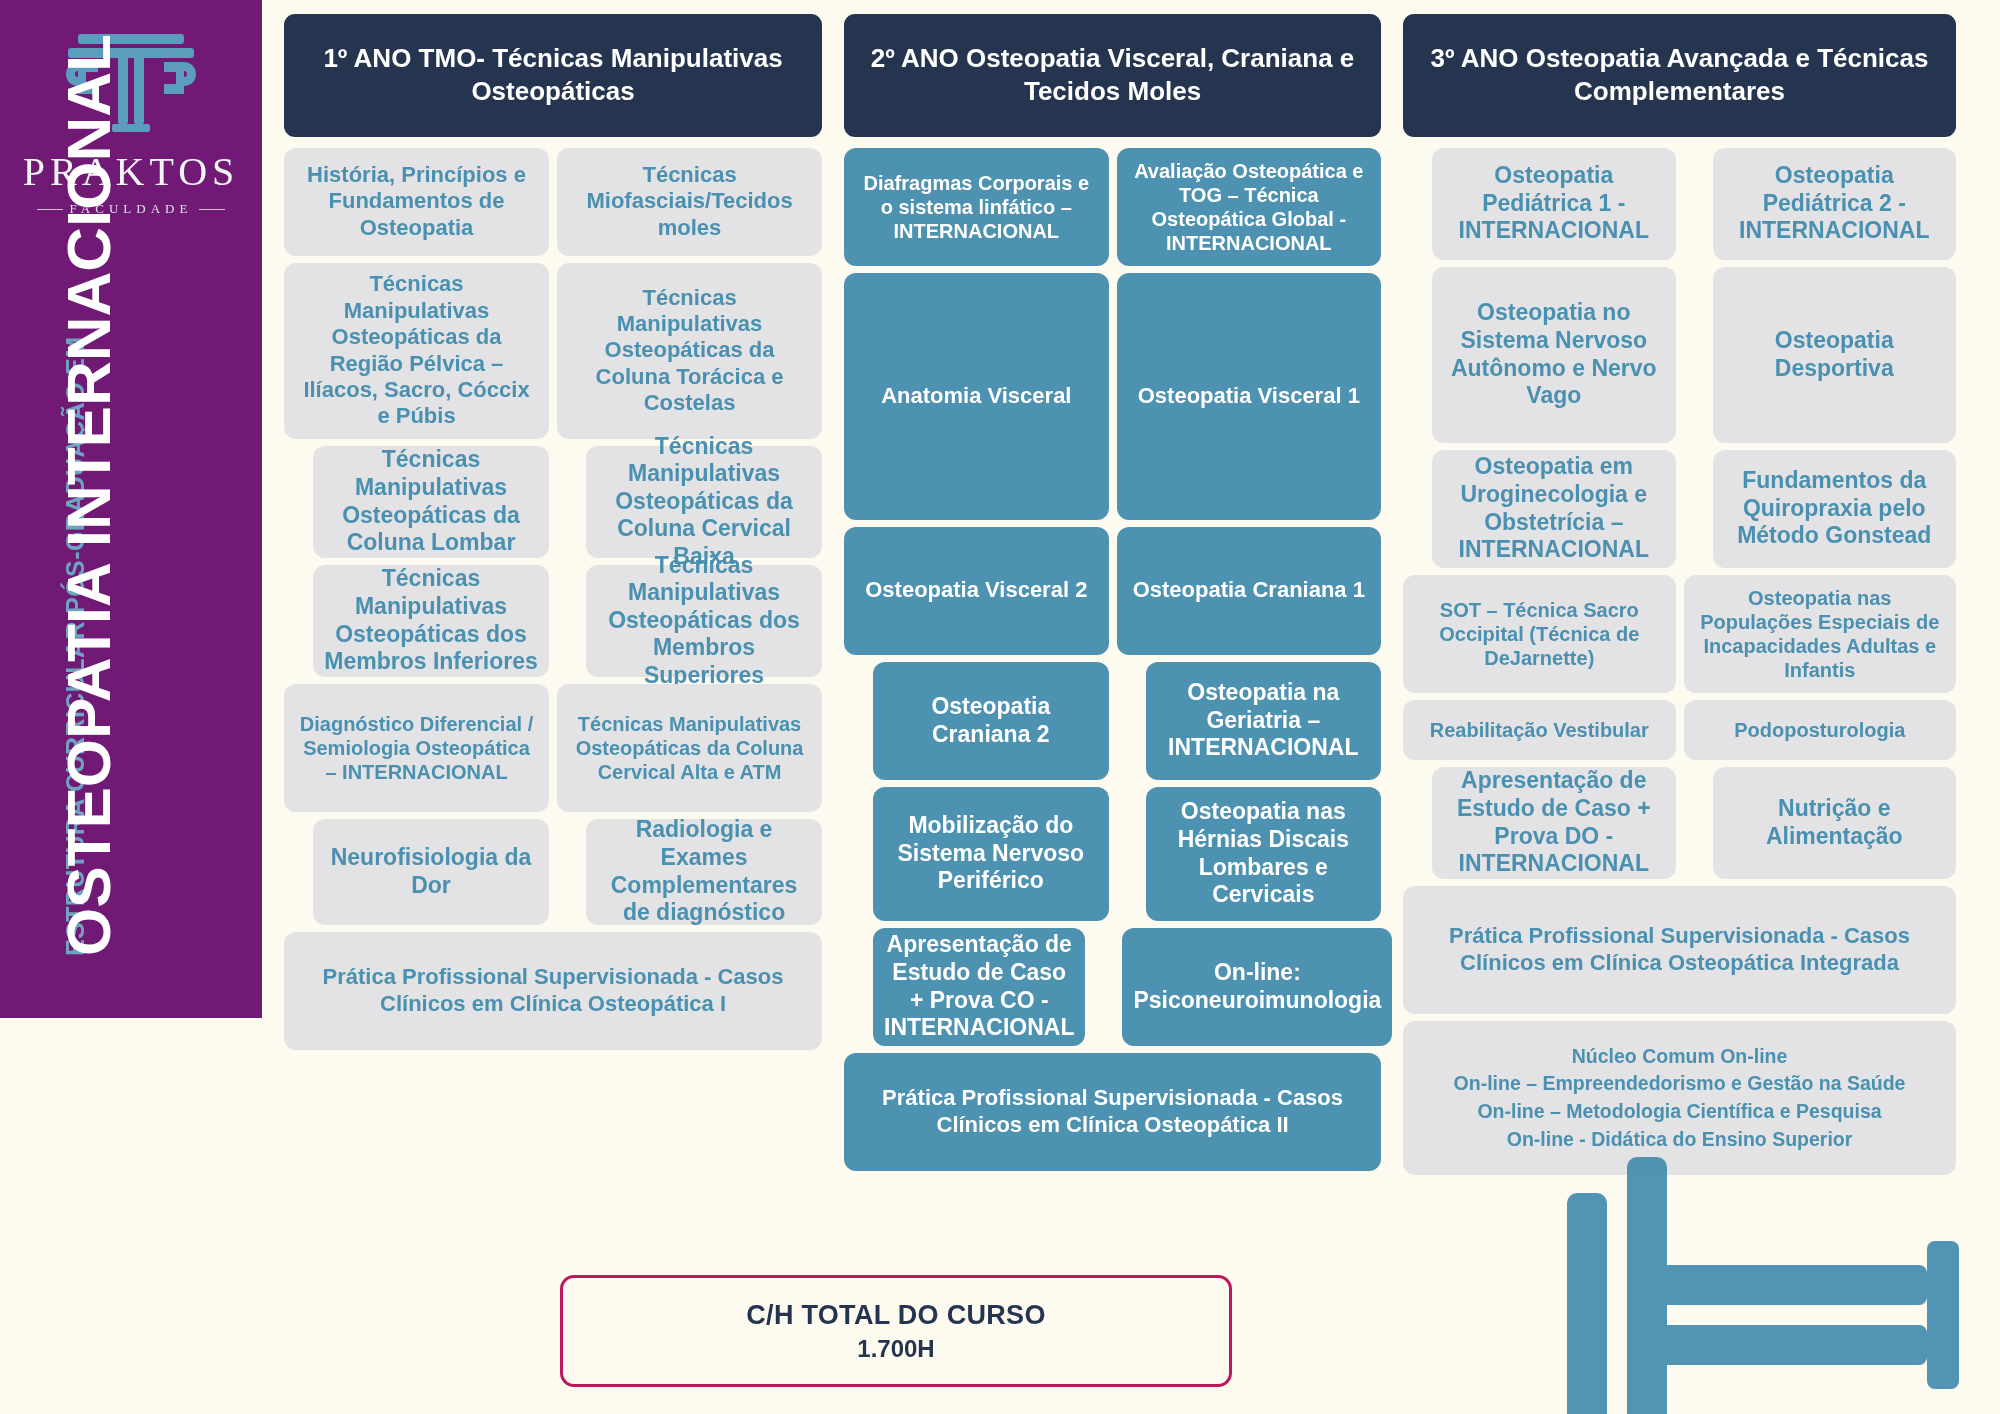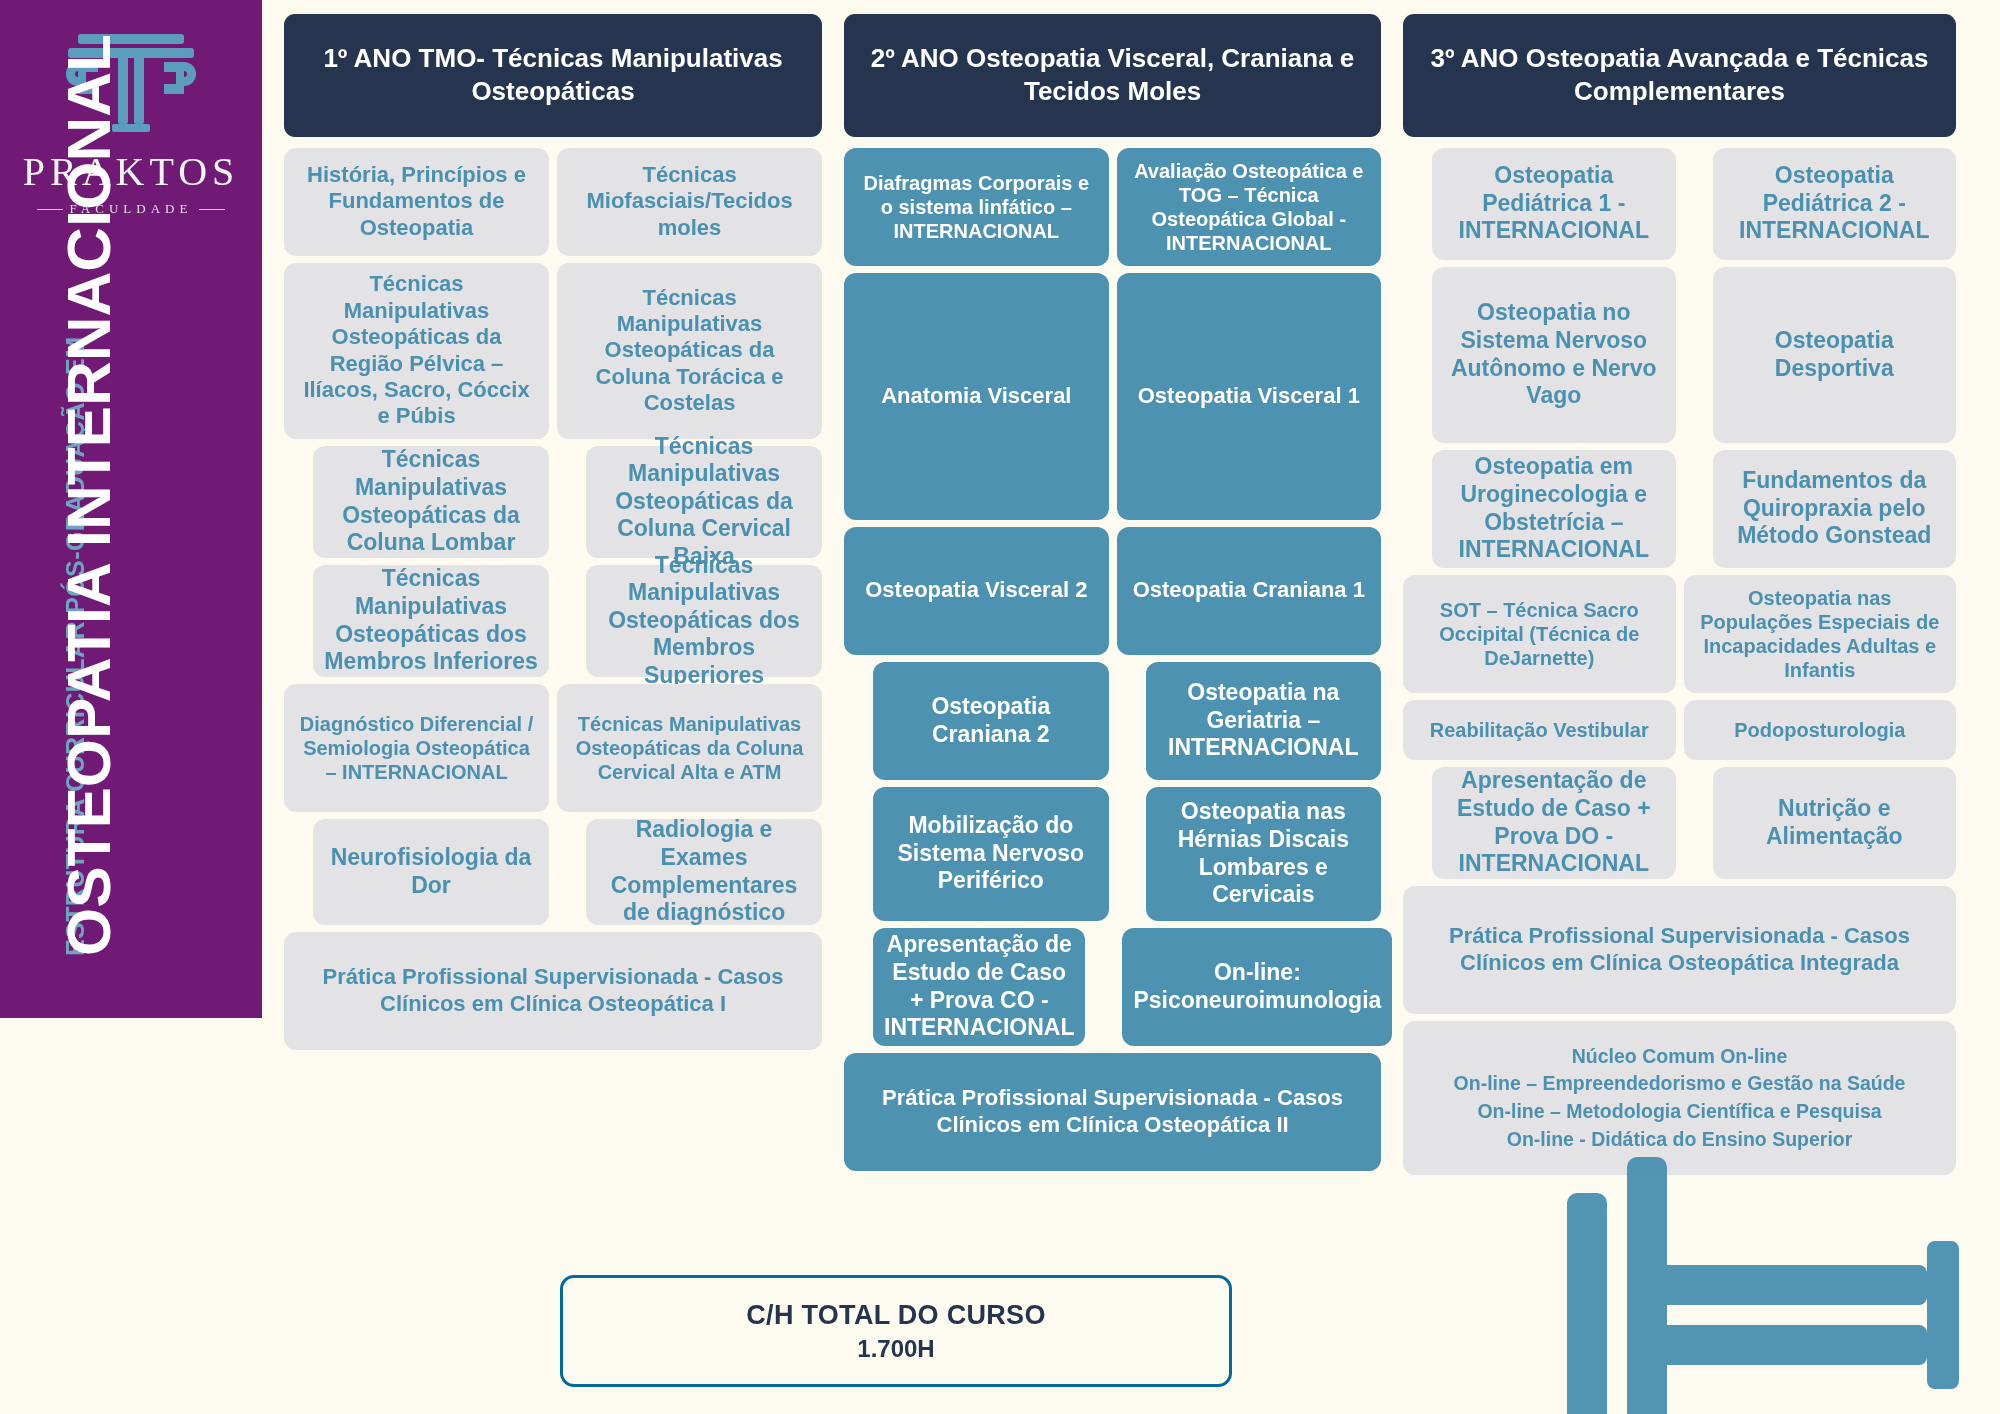--- a/index.html
+++ b/index.html
@@ -138,21 +138,21 @@
     padding: 22px 14px;
     font-size: 19.5px;
     line-height: 1.42;
   }
 
   
   #total-box {
     position: absolute;
     left: 560px; top: 1275px;
     width: 672px; height: 112px;
-    border: 3px solid #0369a1;
+    border: 3px solid #be185d;
     border-radius: 14px;
     background: #fdfaf0;
     display: flex; flex-direction: column;
     align-items: center; justify-content: center;
     z-index: 8;
   }
   #total-label {
     color: #25354f; font-weight: bold;
     font-size: 27px; letter-spacing: .3px;
   }

